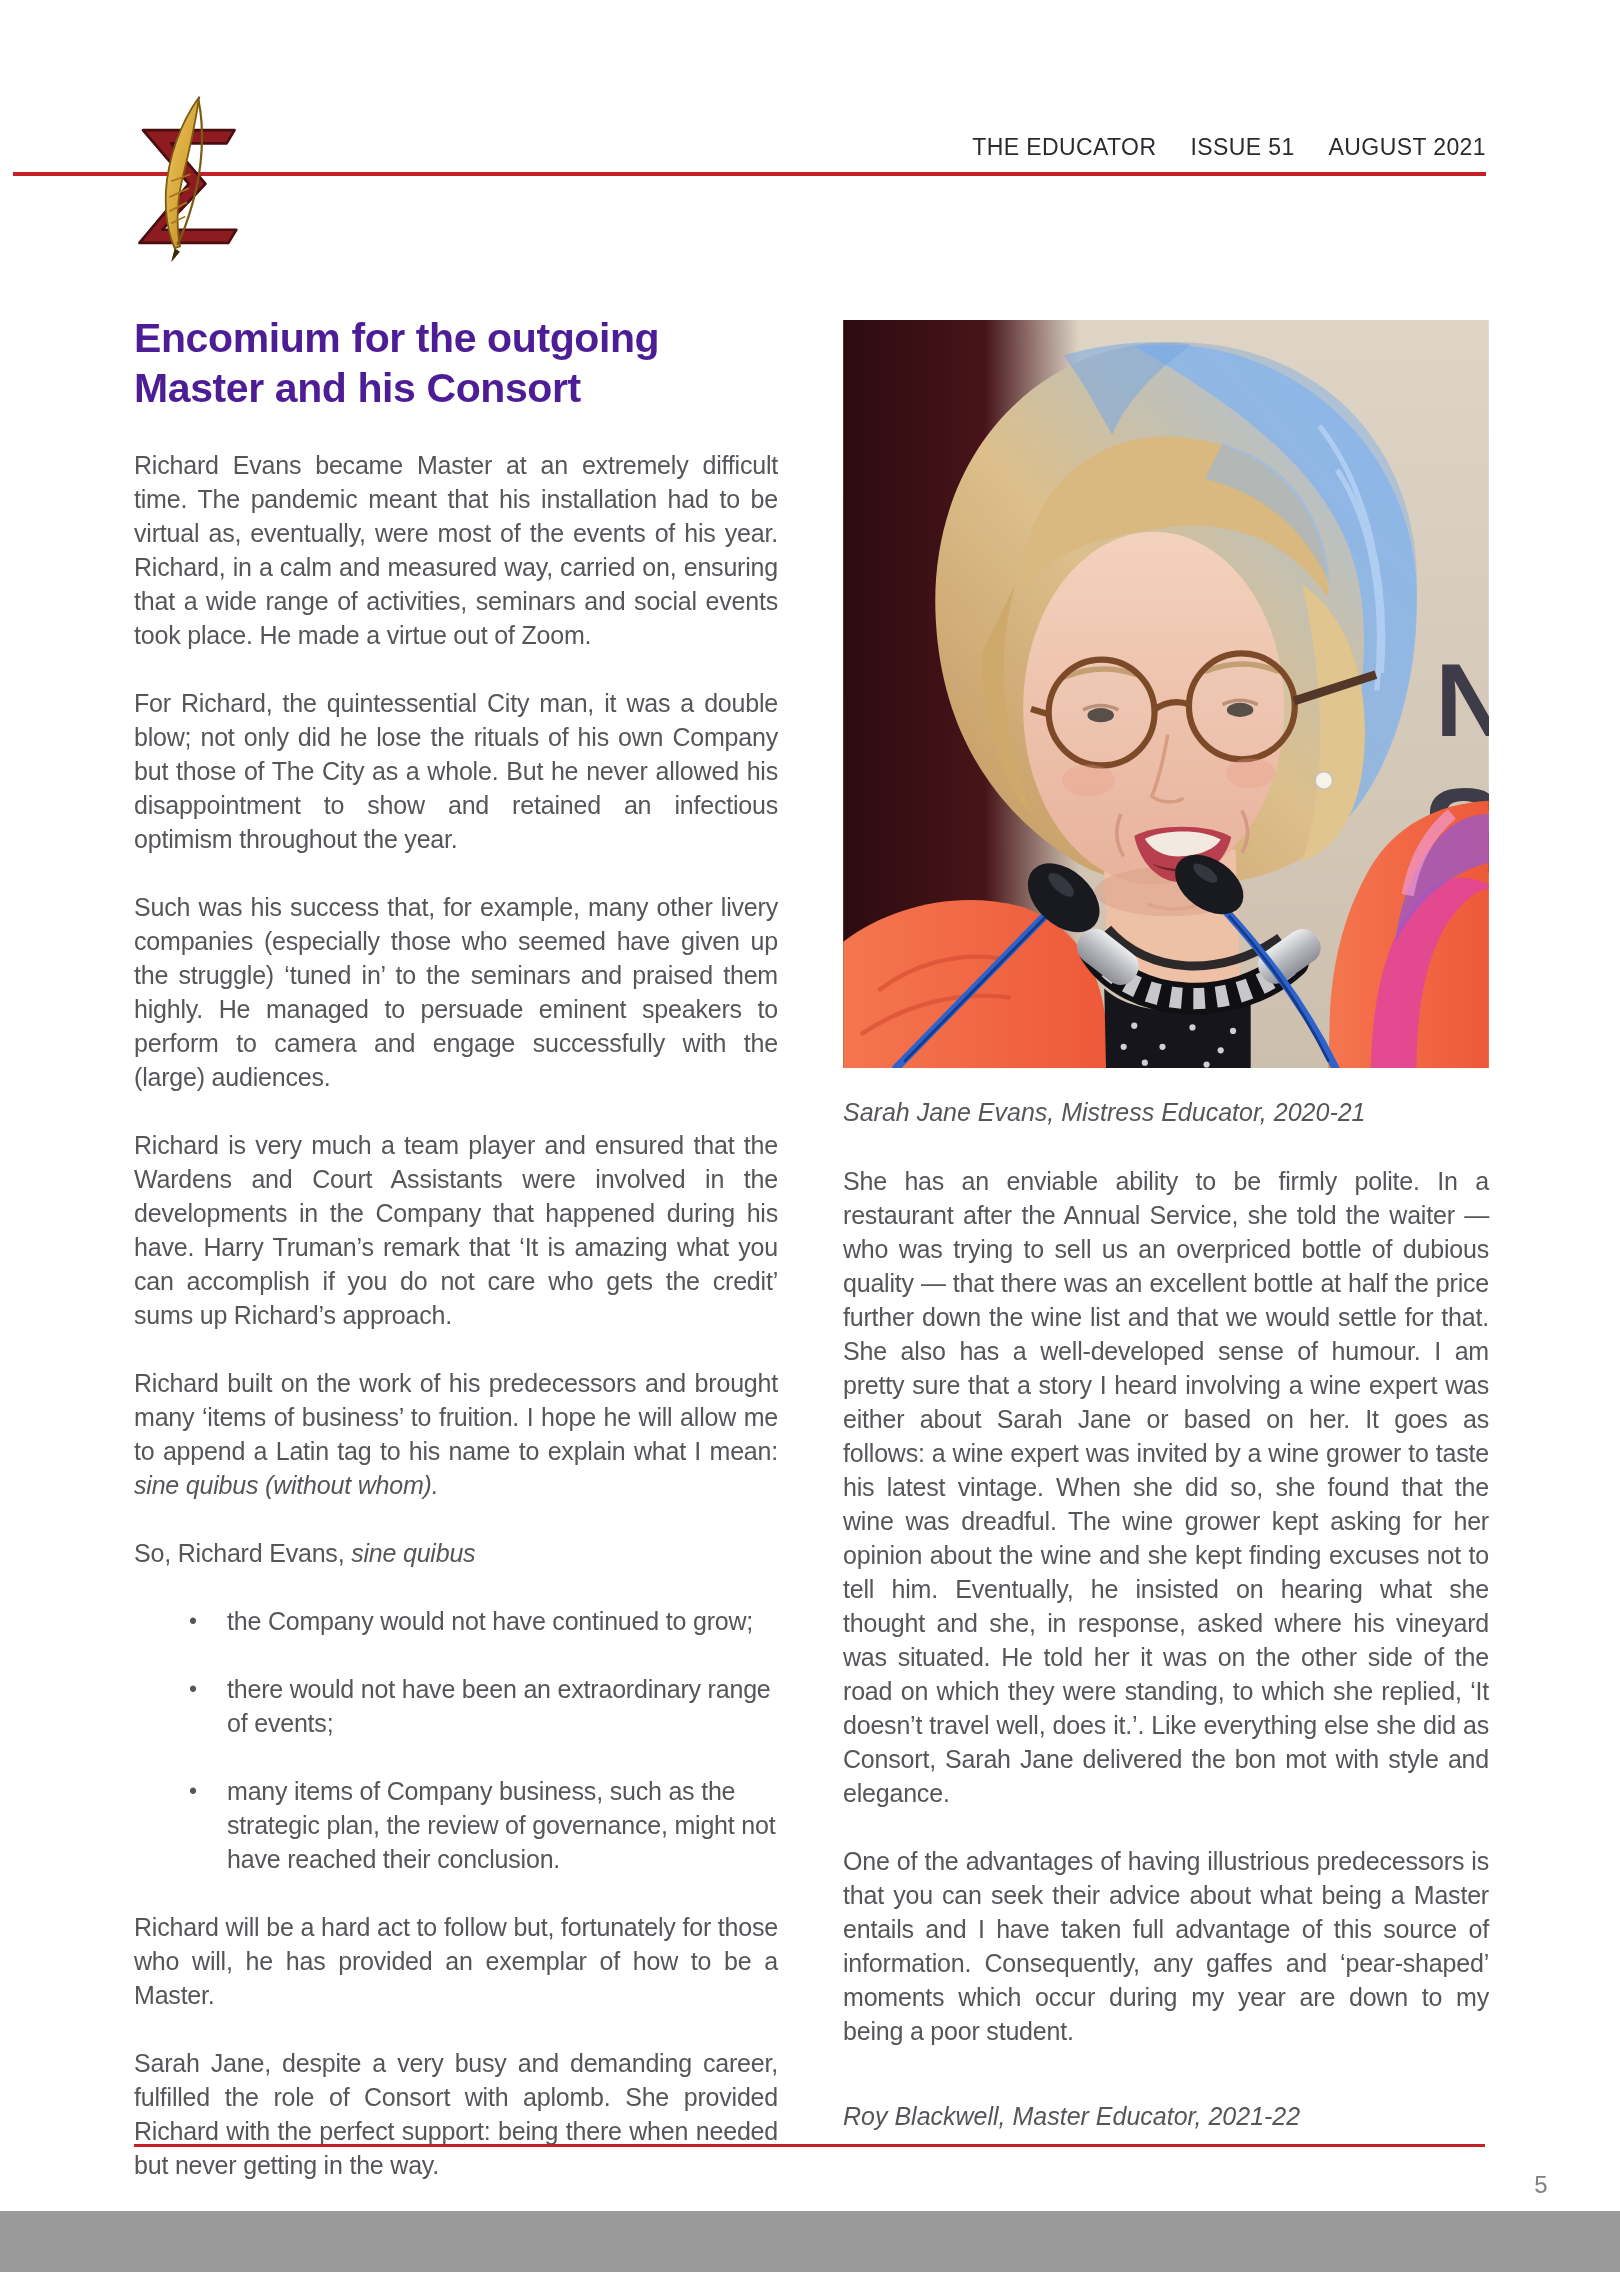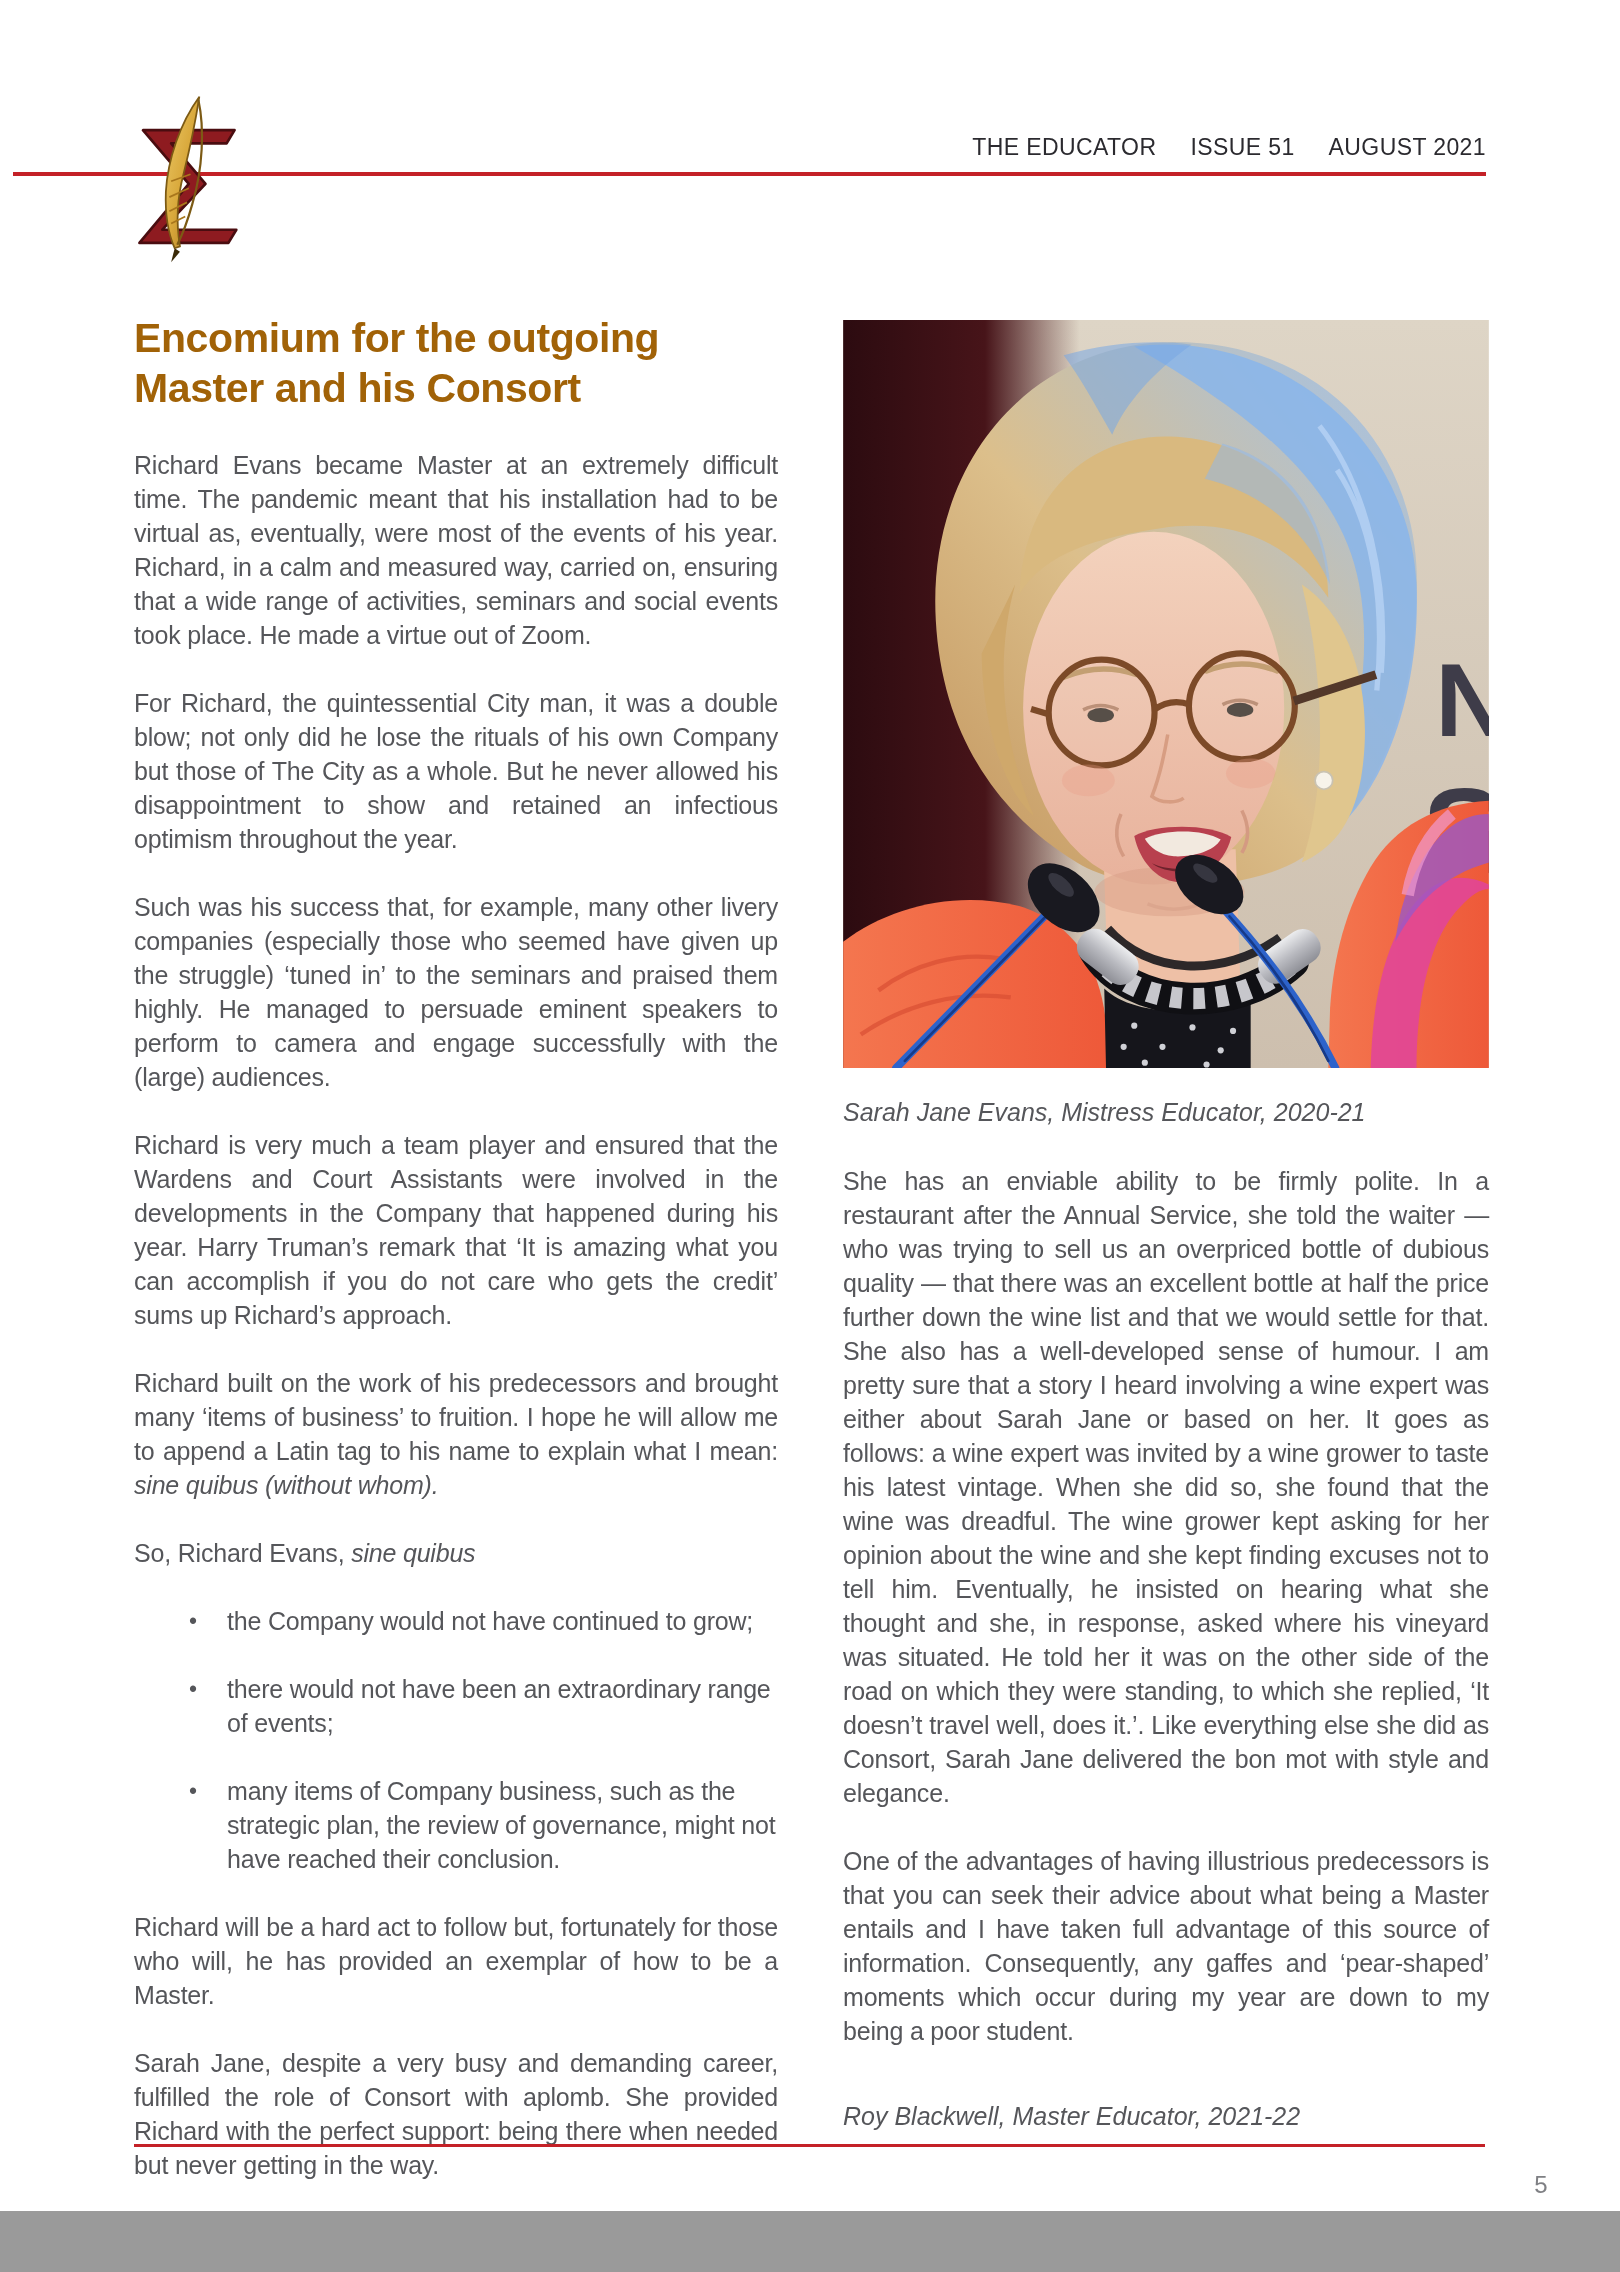--- a/index.html
+++ b/index.html
@@ -12,21 +12,21 @@
   .rule-bottom{position:absolute;left:134px;top:2144px;width:1351px;height:2.6px;background:var(--accent,#c42127);}
   .logo{position:absolute;left:113px;top:93px;width:148px;height:173px;z-index:2;}
   .masthead{
     position:absolute;top:134px;right:134px;display:flex;gap:34px;
     font-size:23px;letter-spacing:0.4px;color:#2b2a2f;font-weight:400;white-space:nowrap;
   }
   .col-left{position:absolute;left:134px;top:313px;width:644px;}
   .col-right{position:absolute;left:843px;top:320px;width:646px;}
   h1.title{
     margin:0 0 35px 0;font-size:41px;line-height:50px;font-weight:700;
-    color:#a16207;letter-spacing:-0.4px;
+    color:#4c1d95;letter-spacing:-0.4px;
   }
   .paras p{margin:0 0 34px 0;font-size:25px;line-height:34px;text-align:justify;letter-spacing:-0.2px;}
   .paras p em{font-style:italic;}
   ul.bullets{list-style:none;margin:0 0 27px 0;padding:0;}
   ul.bullets li{
     position:relative;margin:0 0 34px 0;padding-left:93px;
     font-size:25px;line-height:34px;text-align:left;letter-spacing:-0.2px;
   }
   ul.bullets li::before{content:"\2022";position:absolute;left:55px;top:0;font-size:23px;color:#55565a;}
   .photo{display:block;width:646px;height:748px;}
@@ -66,21 +66,21 @@
     <span>ISSUE 51</span>
     <span>AUGUST 2021</span>
   </div>
 
   <div class="col-left">
     <h1 class="title">Encomium for the outgoing Master and his Consort</h1>
     <div class="paras">
         <p><span>Richard Evans became Master at an extremely difficult time. The pandemic meant that his installation had to be virtual as, eventually, were most of the events of his year. Richard, in a calm and measured way, carried on, ensuring that a wide range of activities, seminars and social events took place. He made a virtue out of Zoom.</span></p>
         <p><span>For Richard, the quintessential City man, it was a double blow; not only did he lose the rituals of his own Company but those of The City as a whole. But he never allowed his disappointment to show and retained an infectious optimism throughout the year.</span></p>
         <p><span>Such was his success that, for example, many other livery companies (especially those who seemed have given up the struggle) ‘tuned in’ to the seminars and praised them highly. He managed to persuade eminent speakers to perform to camera and engage successfully with the (large) audiences.</span></p>
-        <p><span>Richard is very much a team player and ensured that the Wardens and Court Assistants were involved in the developments in the Company that happened during his year. Harry Truman’s remark that ‘It is amazing what you can accomplish if you do not care who gets the credit’ sums up Richard’s approach.</span></p>
+        <p><span>Richard is very much a team player and ensured that the Wardens and Court Assistants were involved in the developments in the Company that happened during his have. Harry Truman’s remark that ‘It is amazing what you can accomplish if you do not care who gets the credit’ sums up Richard’s approach.</span></p>
         <p><span>Richard built on the work of his predecessors and brought many ‘items of business’ to fruition. I hope he will allow me to append a Latin tag to his name to explain what I mean: </span><em>sine quibus (without whom).</em></p>
         <p><span>So, Richard Evans, </span><em>sine quibus</em></p>
       </div>
     <ul class="bullets">
         <li><span>the Company would not have continued to grow;</span></li>
         <li><span>there would not have been an extraordinary range of events;</span></li>
         <li><span>many items of Company business, such as the strategic plan, the review of governance, might not have reached their conclusion.</span></li>
       </ul>
     <div class="paras">
         <p><span>Richard will be a hard act to follow but, fortunately for those who will, he has provided an exemplar of how to be a Master.</span></p>

